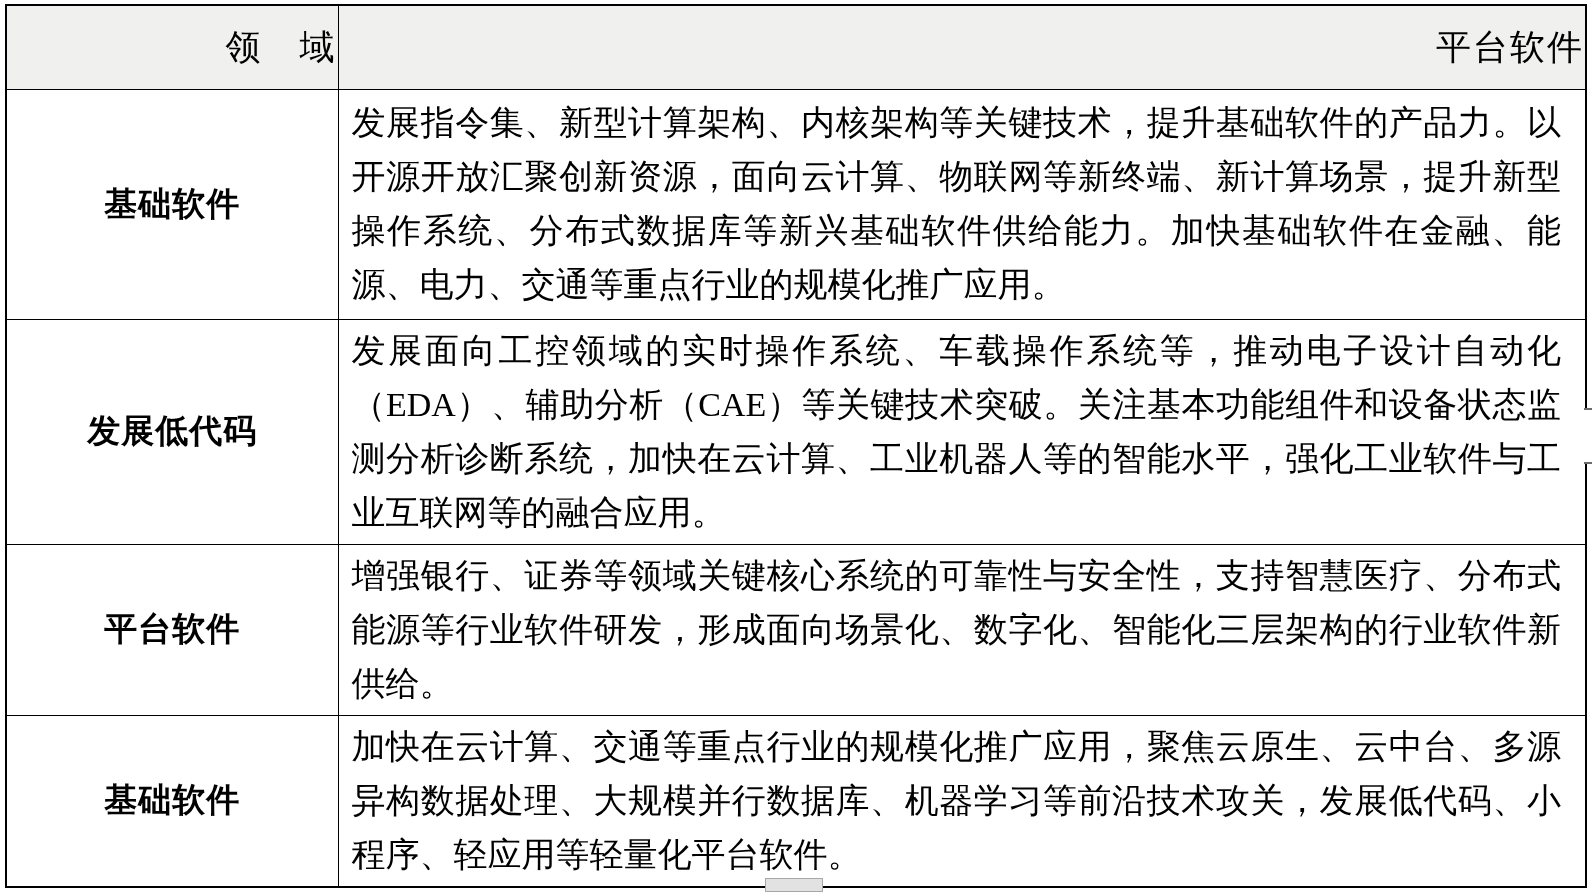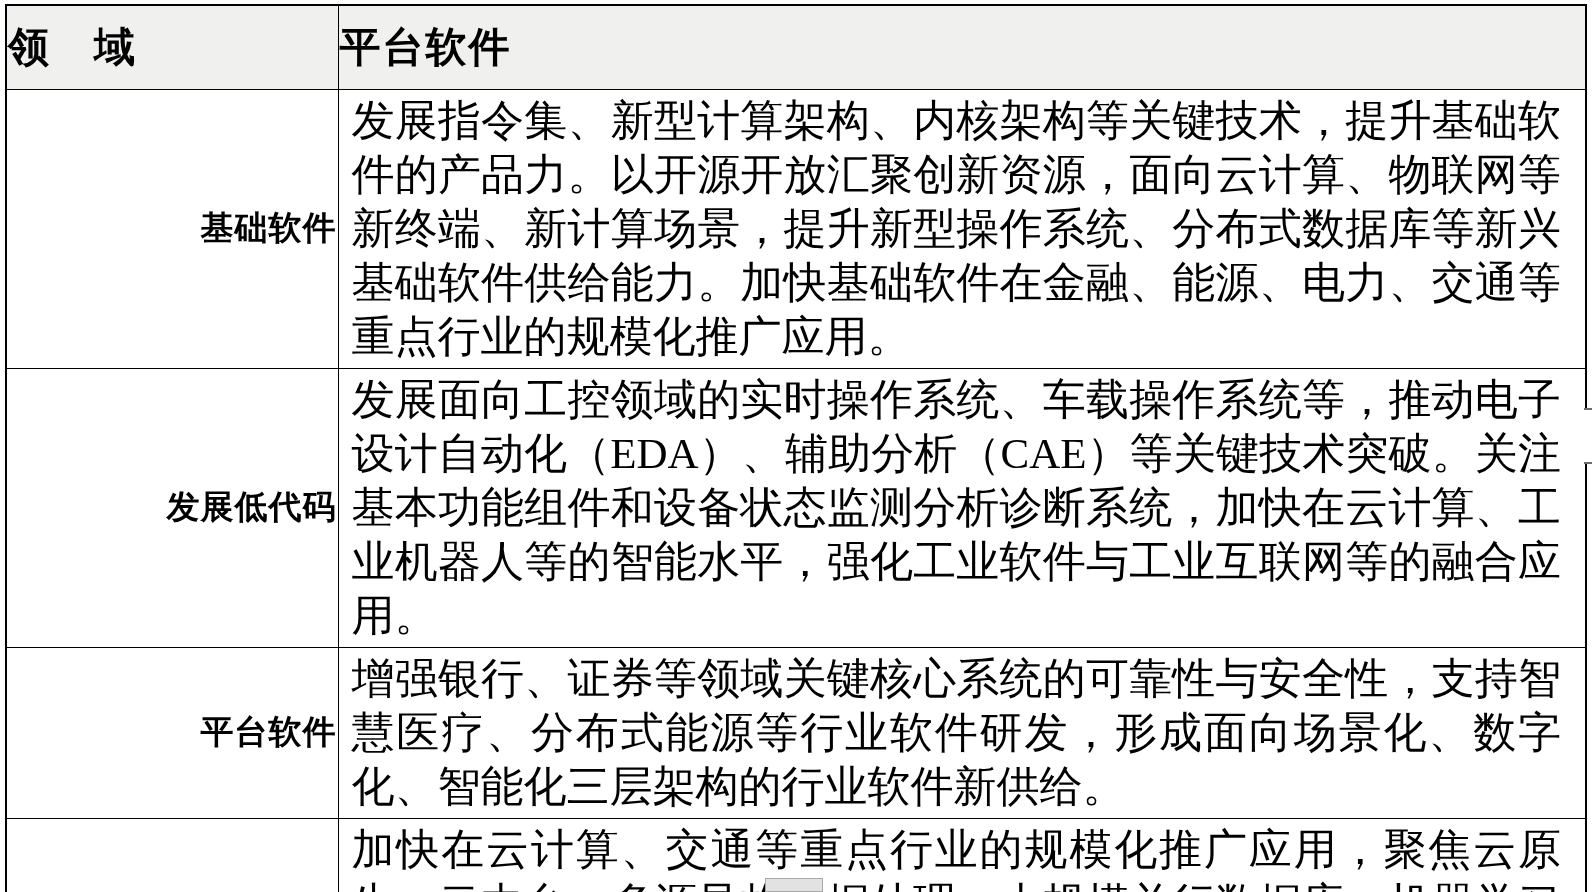--- a/index.html
+++ b/index.html
@@ -33,35 +33,35 @@
     box-sizing: border-box;
   }
   table.tbl { border: 2px solid #000000; }
   tr.hdr { height: 84px; }
   tr.r0 { height: 230px; }
   tr.r1 { height: 222px; }
   tr.r2 { height: 170px; }
   tr.r3 { height: 168px; }
   th.hcell {
     background: #f0f0ef;
-    font-size: 41px;
-    font-weight: bold;
-    text-align: left;
+    font-size: 35px;
+    font-weight: normal;
+    text-align: right;
     vertical-align: middle;
     letter-spacing: 2px;
   }
   td.field {
-    text-align: right;
+    text-align: center;
     vertical-align: middle;
     font-weight: bold;
     font-size: 33px;
     letter-spacing: 1px;
   }
   td.detail {
-    font-size: 43px;
+    font-size: 34px;
     line-height: 54px;
     vertical-align: middle;
     text-align: justify;
     text-justify: inter-ideograph;
     padding: 4px 24px 4px 13px;
   }
   
   .bottom-box {
     position: absolute;
     left: 765px;

